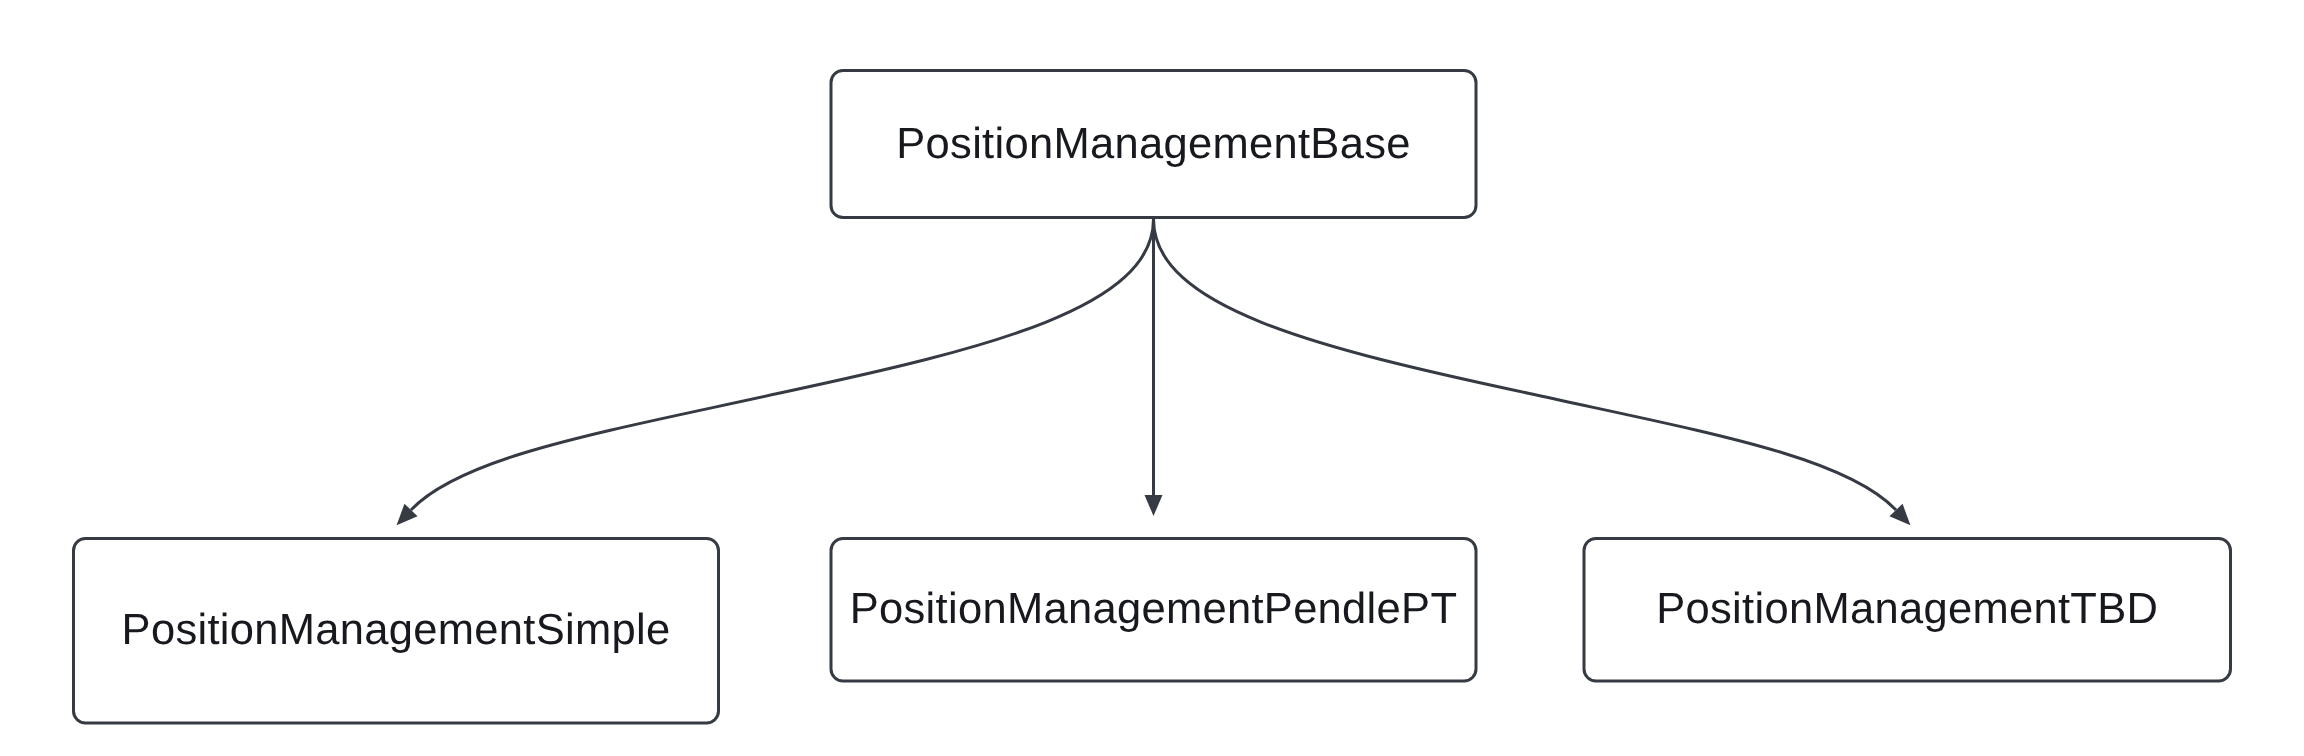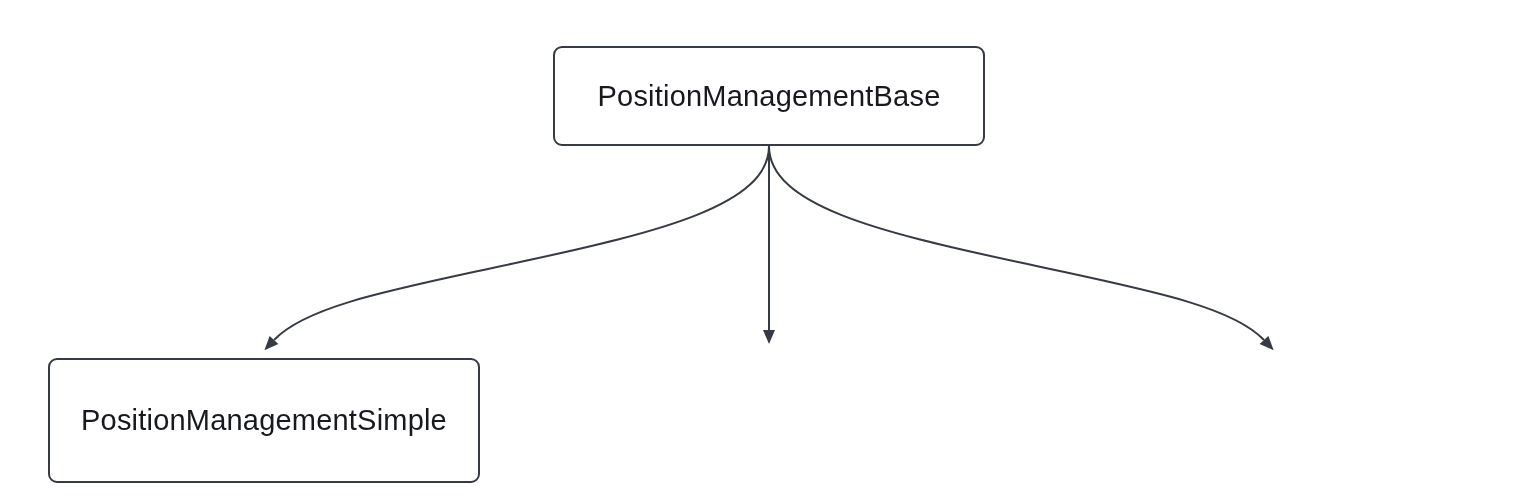--- a/index.html
+++ b/index.html
@@ -71,15 +71,21 @@
   </svg>
 
   <div class="node node-base">
     <span class="node-label">PositionManagementBase</span>
   </div>
 
   <div class="node node-simple">
     <span class="node-label">PositionManagementSimple</span>
   </div>
 
+  <div class="node node-pendle">
+    <span class="node-label">PositionManagementPendlePT</span>
+  </div>
 
+  <div class="node node-tbd">
+    <span class="node-label">PositionManagementTBD</span>
+  </div>
 
 </div>
 
 </body></html>

